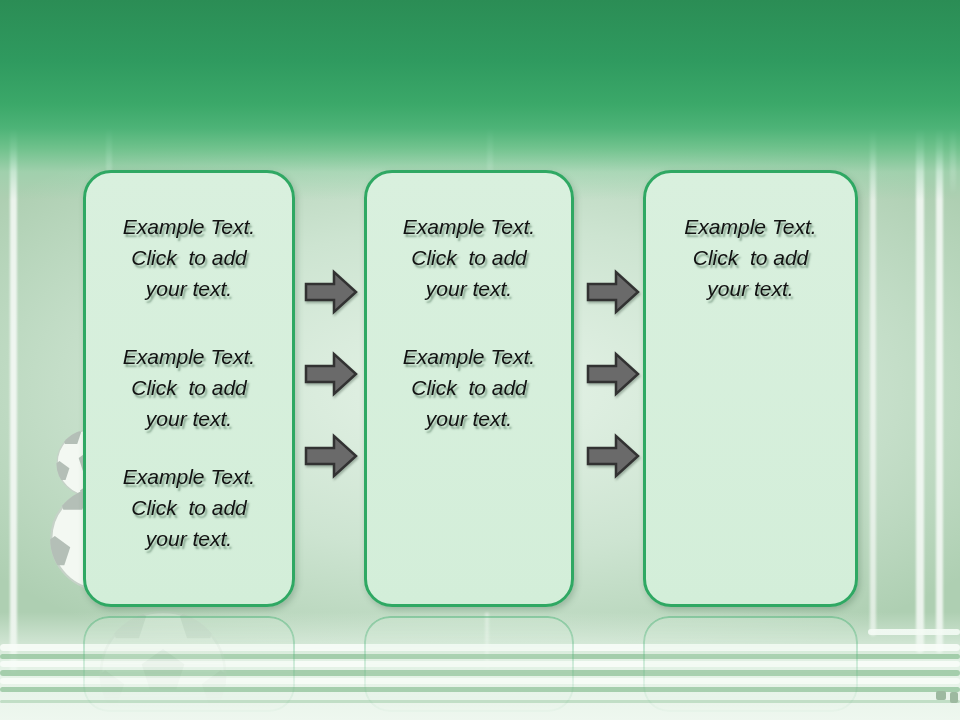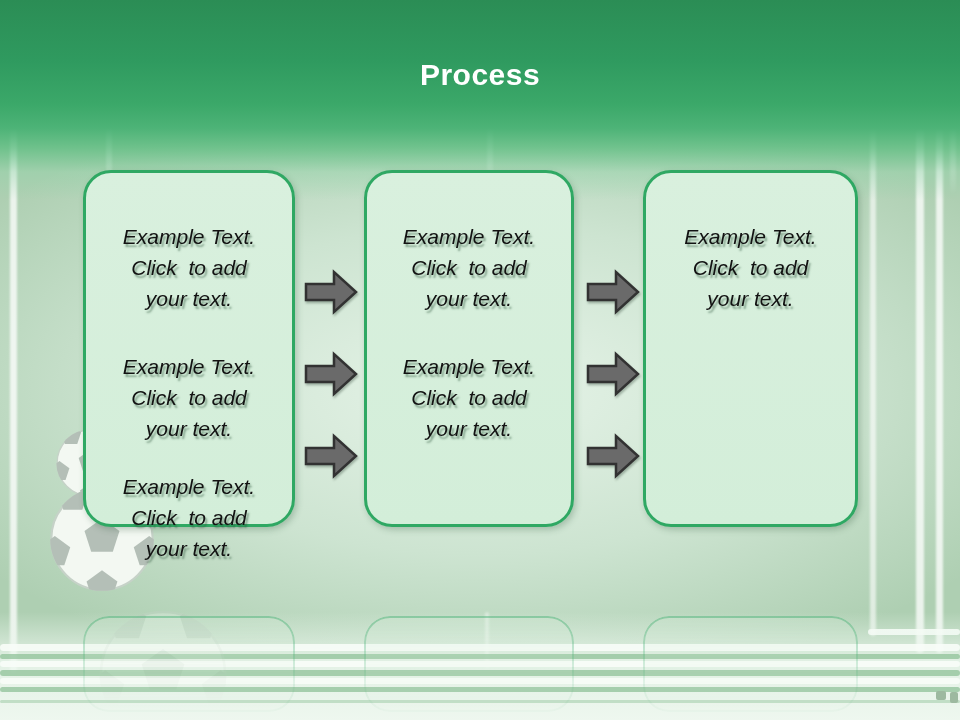--- a/index.html
+++ b/index.html
@@ -21,25 +21,25 @@
   
   .header{position:absolute;left:0;top:0;width:960px;height:200px;
     background:linear-gradient(180deg,#2b8d55 0%, #2f9a5f 30%, #3ba869 52%, #4db377 64%,
       rgba(95,190,130,.8) 74%, rgba(140,210,165,.4) 86%, rgba(165,215,180,0) 100%);}
   .title-row{position:absolute;left:0;top:52px;width:960px;height:46px;
     display:flex;align-items:center;justify-content:center;color:#fff;font-size:30px;}
   .title-bold{font-weight:700;letter-spacing:.5px;}
   .title-rest{margin-left:16px;font-weight:400;}
 
   
-  .pbox{position:absolute;top:170px;height:357px;box-sizing:border-box;
+  .pbox{position:absolute;top:170px;height:437px;box-sizing:border-box;
     background:linear-gradient(180deg,#d9f0de 0%,#d3eed9 100%);
     border:3px solid #2fa863;border-radius:28px;
     box-shadow:2px 3px 6px rgba(50,90,60,.28);
-    padding-top:48px;text-align:center;}
+    padding-top:38px;text-align:center;}
   .pbox.b1{left:83px;width:212px;}
   .pbox.b2{left:364px;width:210px;}
   .pbox.b3{left:643px;width:215px;}
   .blk{font-style:italic;font-size:21px;line-height:31px;color:#121212;
     text-shadow:2px 3px 2px rgba(45,85,60,.5);}
   .blk + .blk{margin-top:37px;}
   .pbox.b1 .blk:nth-child(3){margin-top:27px;}
   .t-line{display:block;white-space:pre;}
 
   
@@ -89,21 +89,20 @@
   <div class="hline lite" style="top:661px;height:6px;"></div>
   <div class="hline grn" style="top:670px;height:6px;"></div>
   <div class="hline lite" style="top:678px;height:6px;"></div>
   <div class="hline grn" style="top:687px;height:5px;"></div>
   <div class="hline grn" style="top:700px;height:3px;opacity:.6;"></div>
   <div class="corner-mark" style="left:936px;top:691px;width:10px;height:9px;"></div>
   <div class="corner-mark" style="left:950px;top:692px;width:8px;height:11px;"></div>
 
   <div class="header z1">
     <div class="title-row">
-      <span class="title-bold">Process</span>
     </div>
   </div>
 
   <div class="ball z2" style="left:55px;top:428px;width:70px;height:70px;">
     <svg viewBox="0 0 100 100">
       <defs>
           <clipPath id="cpA">
             <circle cx="50" cy="50" r="48"></circle>
           </clipPath>
         </defs>

